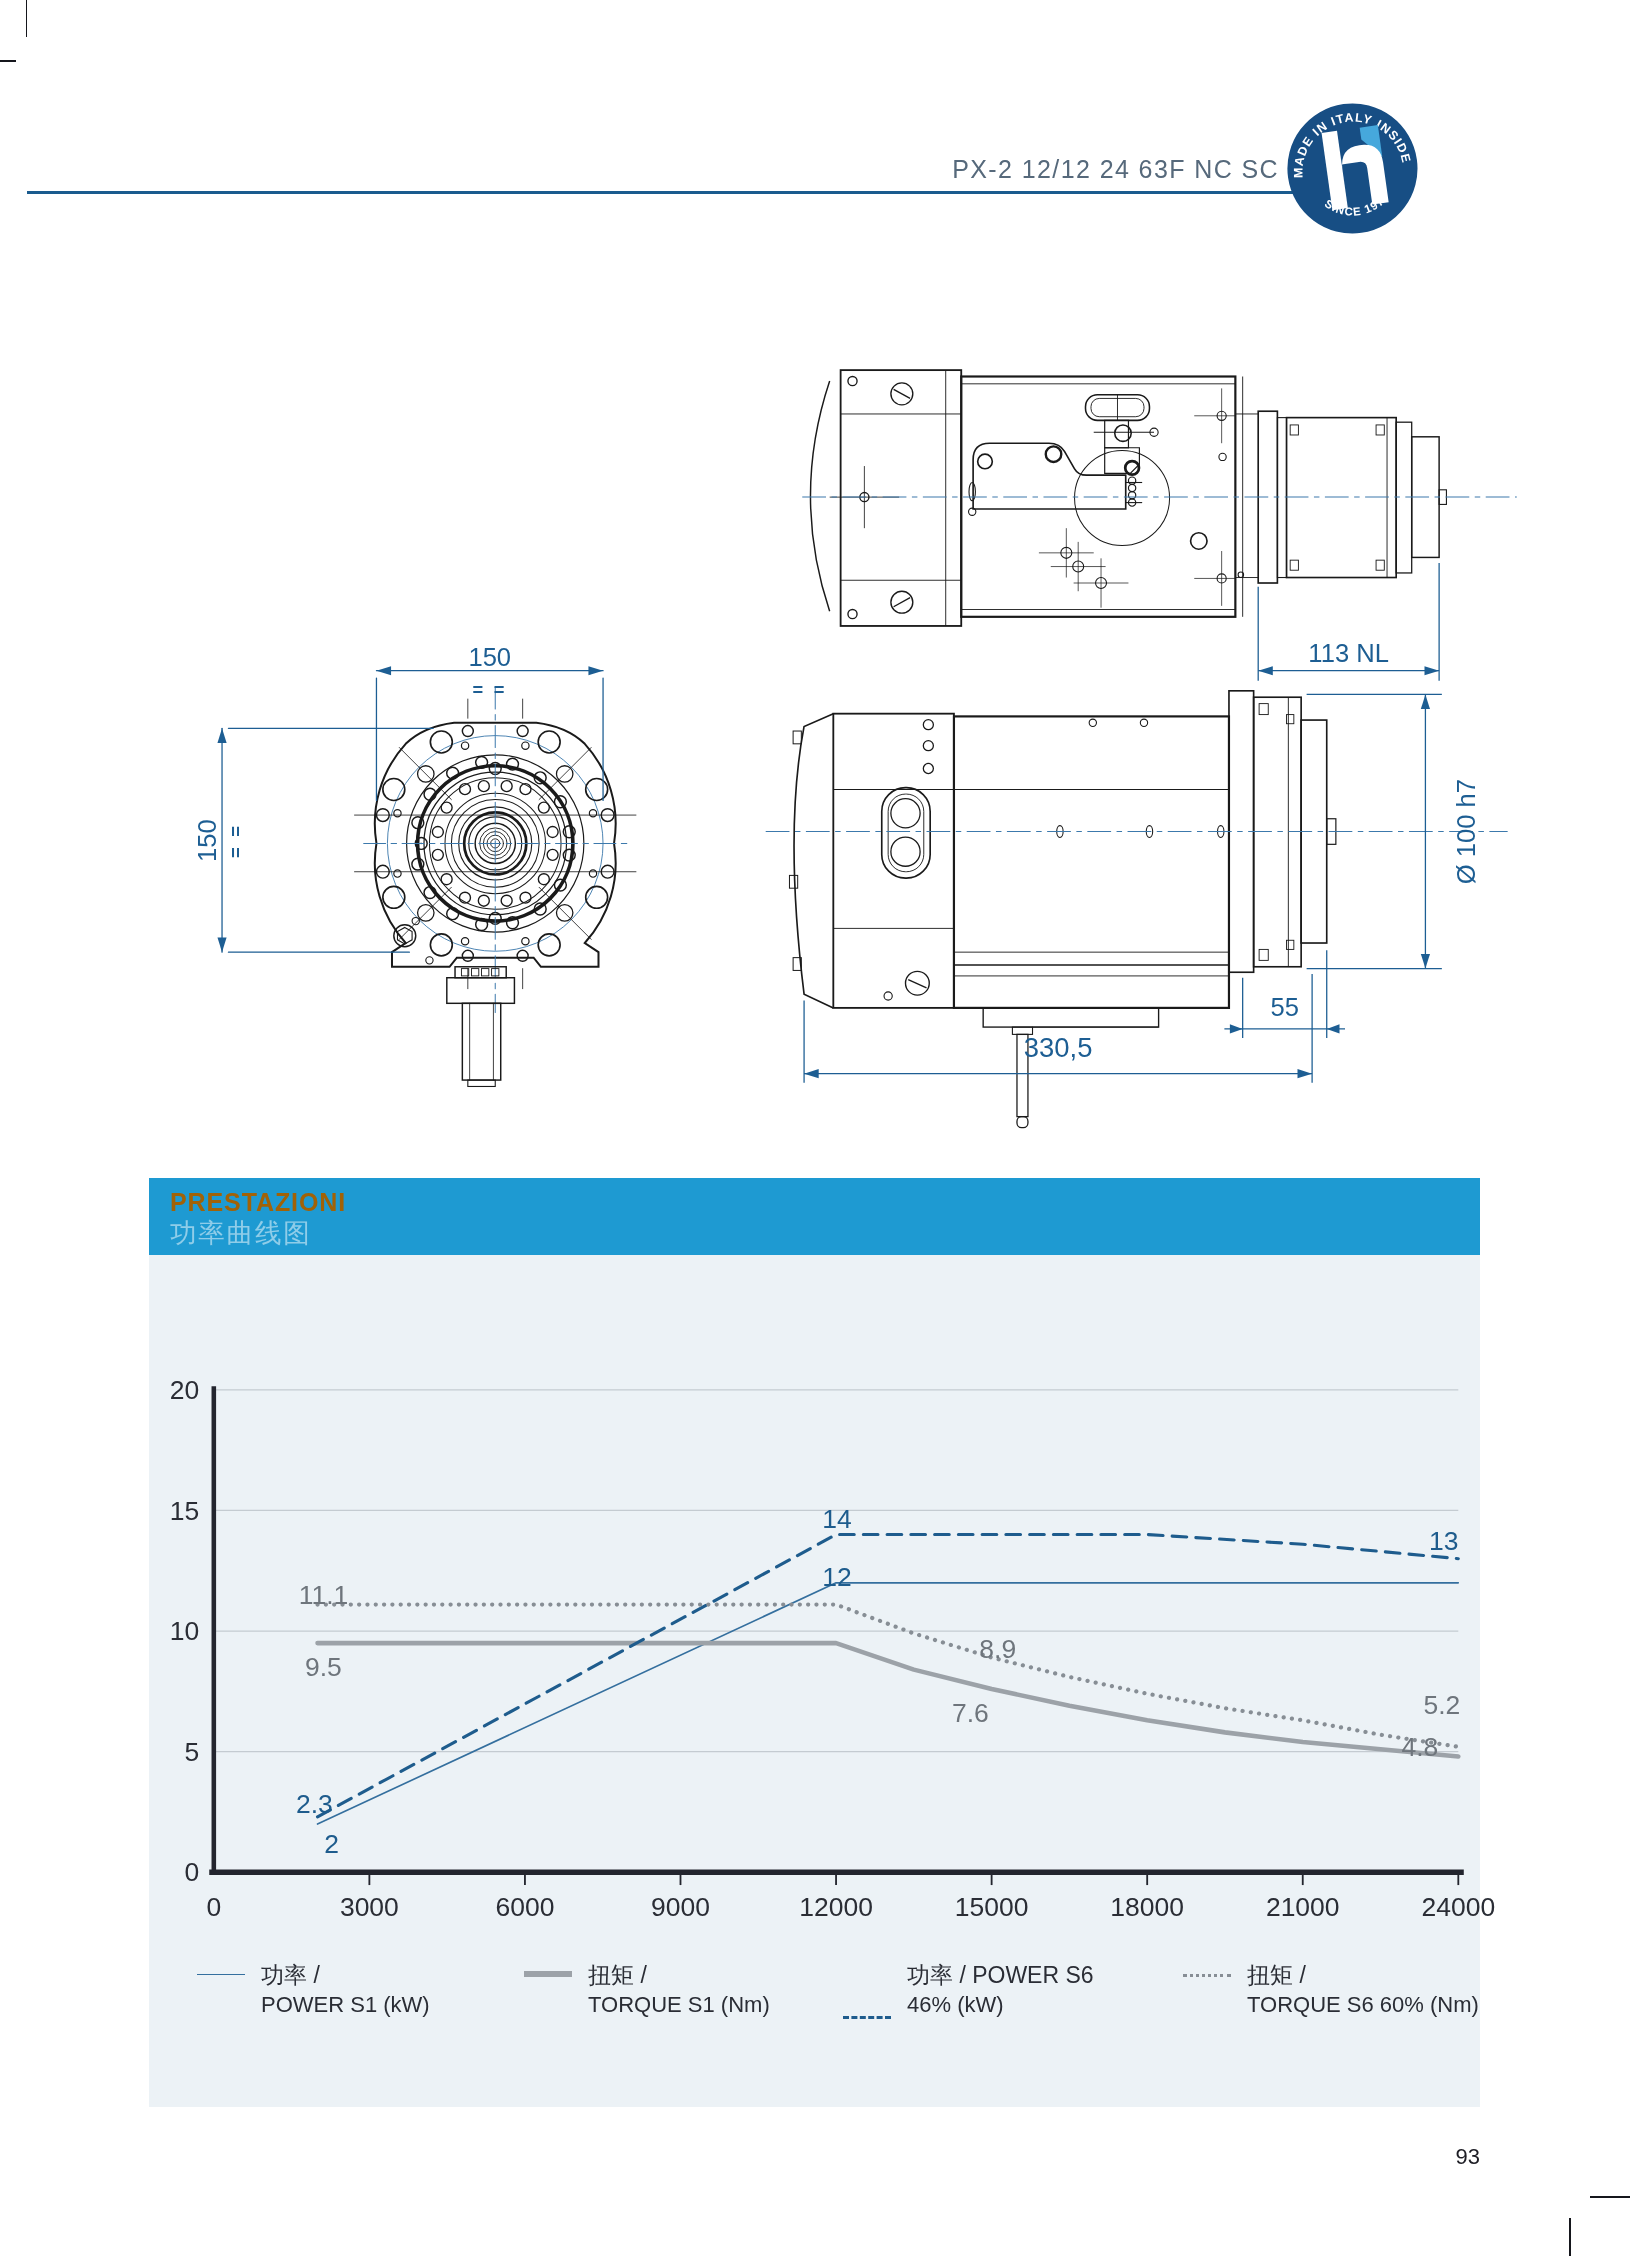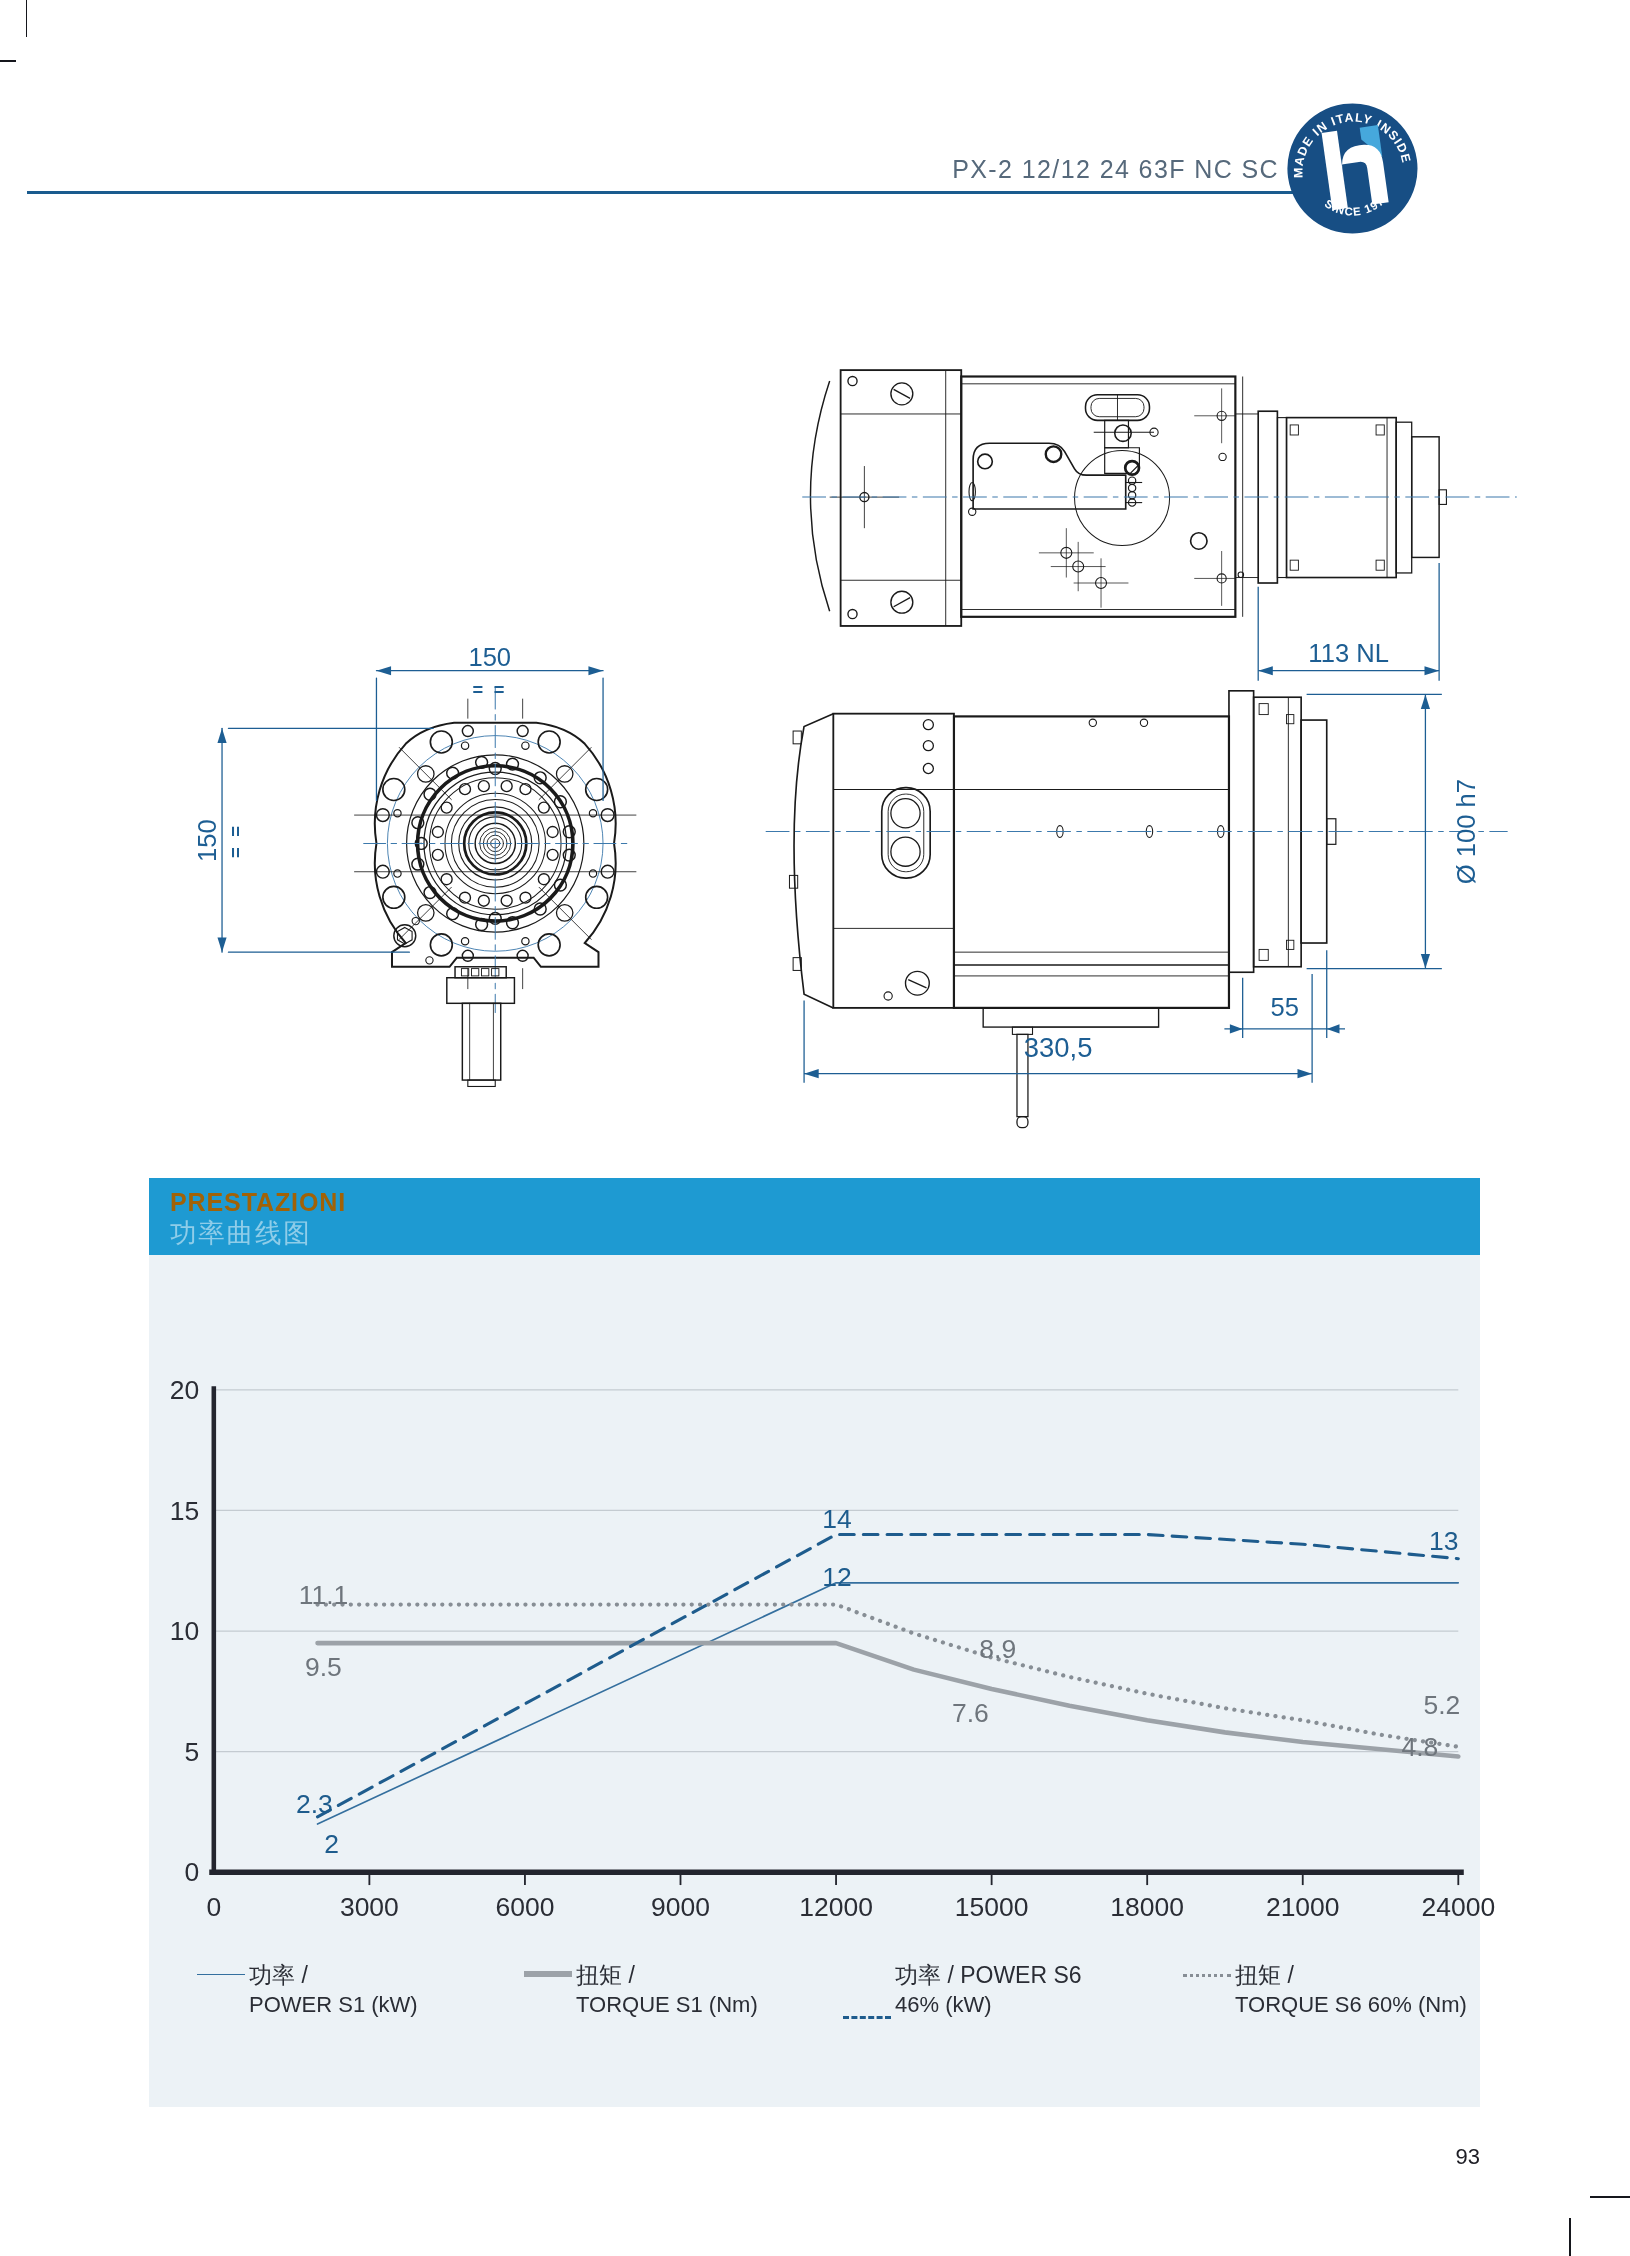--- a/index.html
+++ b/index.html
@@ -16,21 +16,21 @@
   }
   #header-rule{top:191px;left:27.4px;width:1272px;height:2.7px;background:#1A5B8E;}
   
   .crop{background:#15161c;}
   
   #perf-panel{left:149px;top:1178px;width:1331px;height:929px;background:#ECF2F6;}
   #perf-header{left:149px;top:1178px;width:1331px;height:77px;background:#1E9AD2;}
   #perf-title{left:170px;top:1188px;font-size:25px;font-weight:bold;color:#a16207;letter-spacing:0.9px;}
   #perf-subtitle{left:170px;top:1215px;font-size:26.5px;color:rgba(255,255,255,0.5);letter-spacing:1.8px;}
   
-  .legend-item{position:absolute;display:flex;align-items:flex-start;gap:4px;}
+  .legend-item{position:absolute;display:flex;align-items:flex-start;gap:16px;}
   .legend-swatch{width:48px;flex:0 0 48px;margin-top:12.8px;}
   .sw-solid-thin{height:0;border-top:1.8px solid #346F9E;}
   .sw-solid-thick{height:6.4px;background:#9CA2A8;}
   .sw-dash{height:0;border-top:3.7px dashed #1E5C8D;}
   .sw-dot{height:0;border-top:3.7px dotted #878E95;}
   .legend-text{font-size:22px;color:#2A2D35;line-height:1.3;}
   .legend-text .zh{font-size:23px;}
   #page-number{right:151px;top:2120px;font-size:22px;color:#1d1d24;margin-top:24px;}
   svg text{font-family:"Liberation Sans", sans-serif;}
   .dimtxt{fill:#1D5E93;font-size:28px;}

